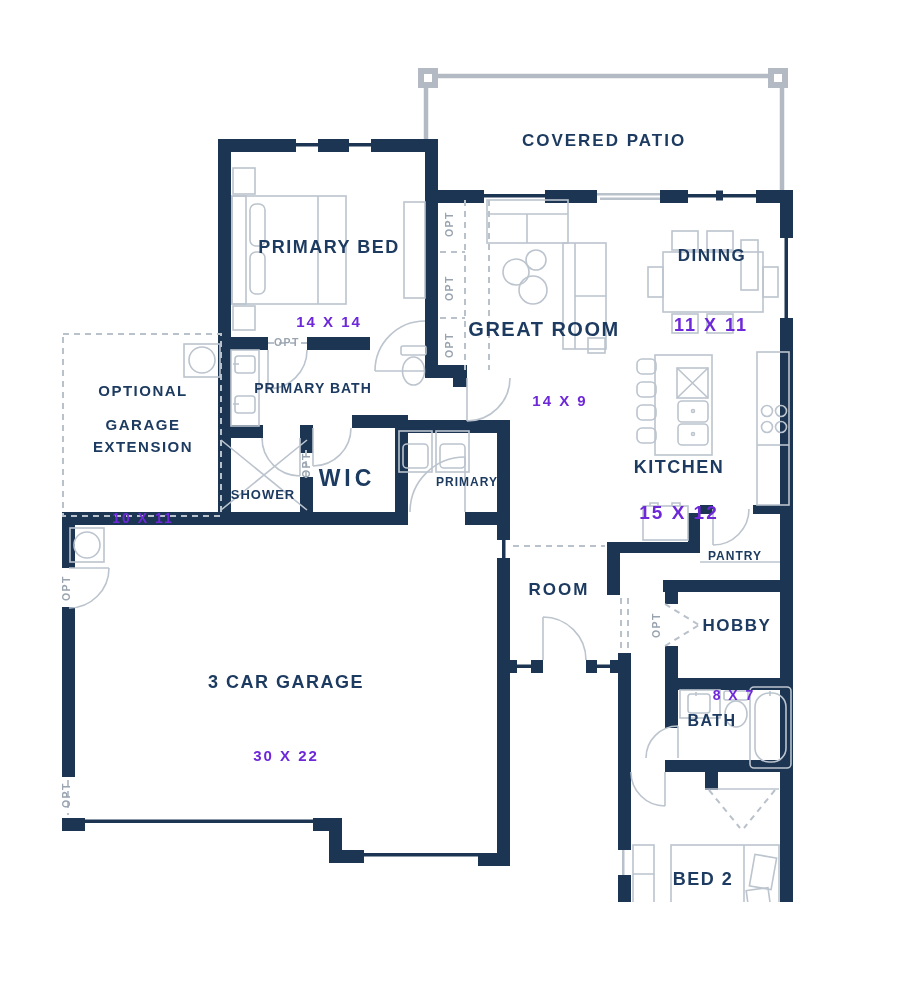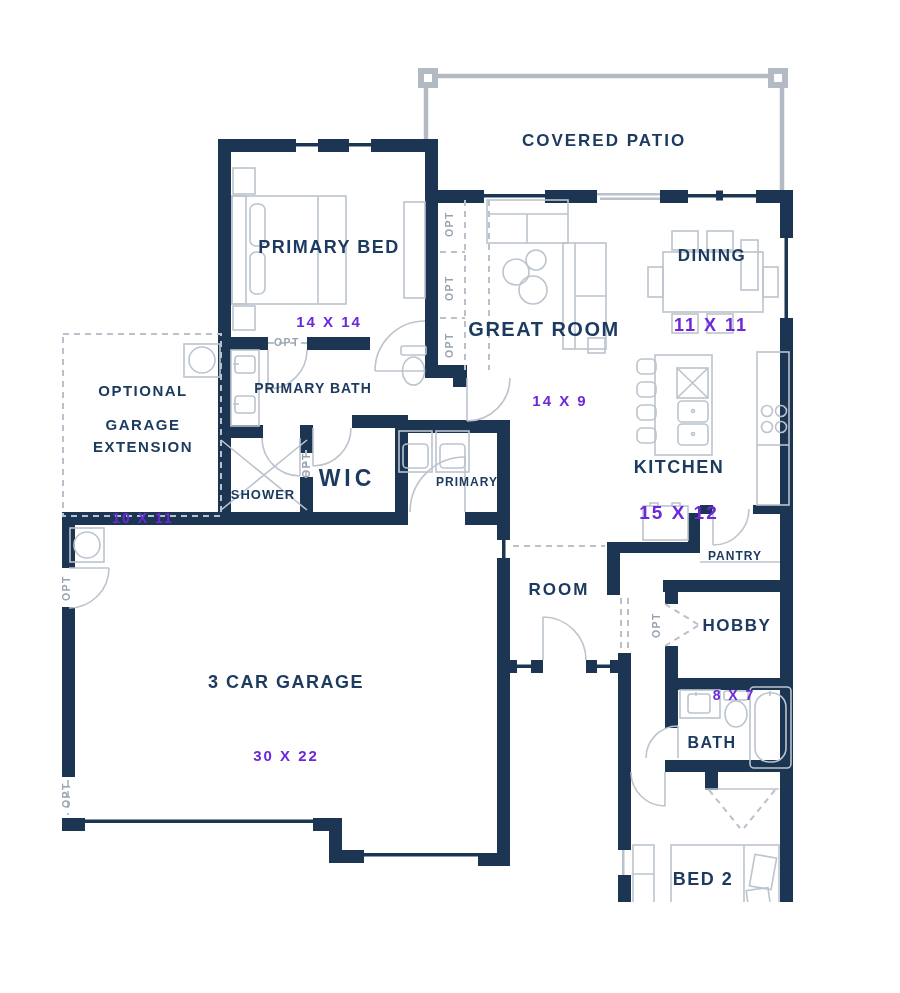--- a/index.html
+++ b/index.html
@@ -363,21 +363,21 @@
   <div class="lbl" style="left:286px;top:682px;font-size:18px">3 CAR GARAGE</div>
   <div class="lbl dim" style="left:286px;top:707px;font-size:15px">30 X 22</div>
 
   <div class="lbl" style="left:559px;top:590px;font-size:17px;letter-spacing:2px">ROOM</div>
 
   <div class="lbl" style="left:735px;top:556px;font-size:12px;letter-spacing:1px">PANTRY</div>
 
   <div class="lbl" style="left:737px;top:626px;font-size:17px">HOBBY</div>
   <div class="lbl dim" style="left:734px;top:647px;font-size:14px">8 X 7</div>
 
-  <div class="lbl" style="left:712px;top:743px;font-size:16px">BATH</div>
+  <div class="lbl" style="left:712px;top:721px;font-size:16px">BATH</div>
 
   <div class="lbl" style="left:703px;top:879px;font-size:18px">BED 2</div>
   <div class="lbl dim" style="left:702px;top:901px;font-size:14px">11 X 12</div>
 
   <div class="opt v" style="left:449px;top:224px">OPT</div>
   <div class="opt v" style="left:449px;top:288px">OPT</div>
   <div class="opt v" style="left:449px;top:345px">OPT</div>
   <div class="opt" style="left:287px;top:342px">OPT</div>
   <div class="opt v" style="left:306px;top:465px">OPT</div>
   <div class="opt v" style="left:66px;top:588px">OPT</div>

